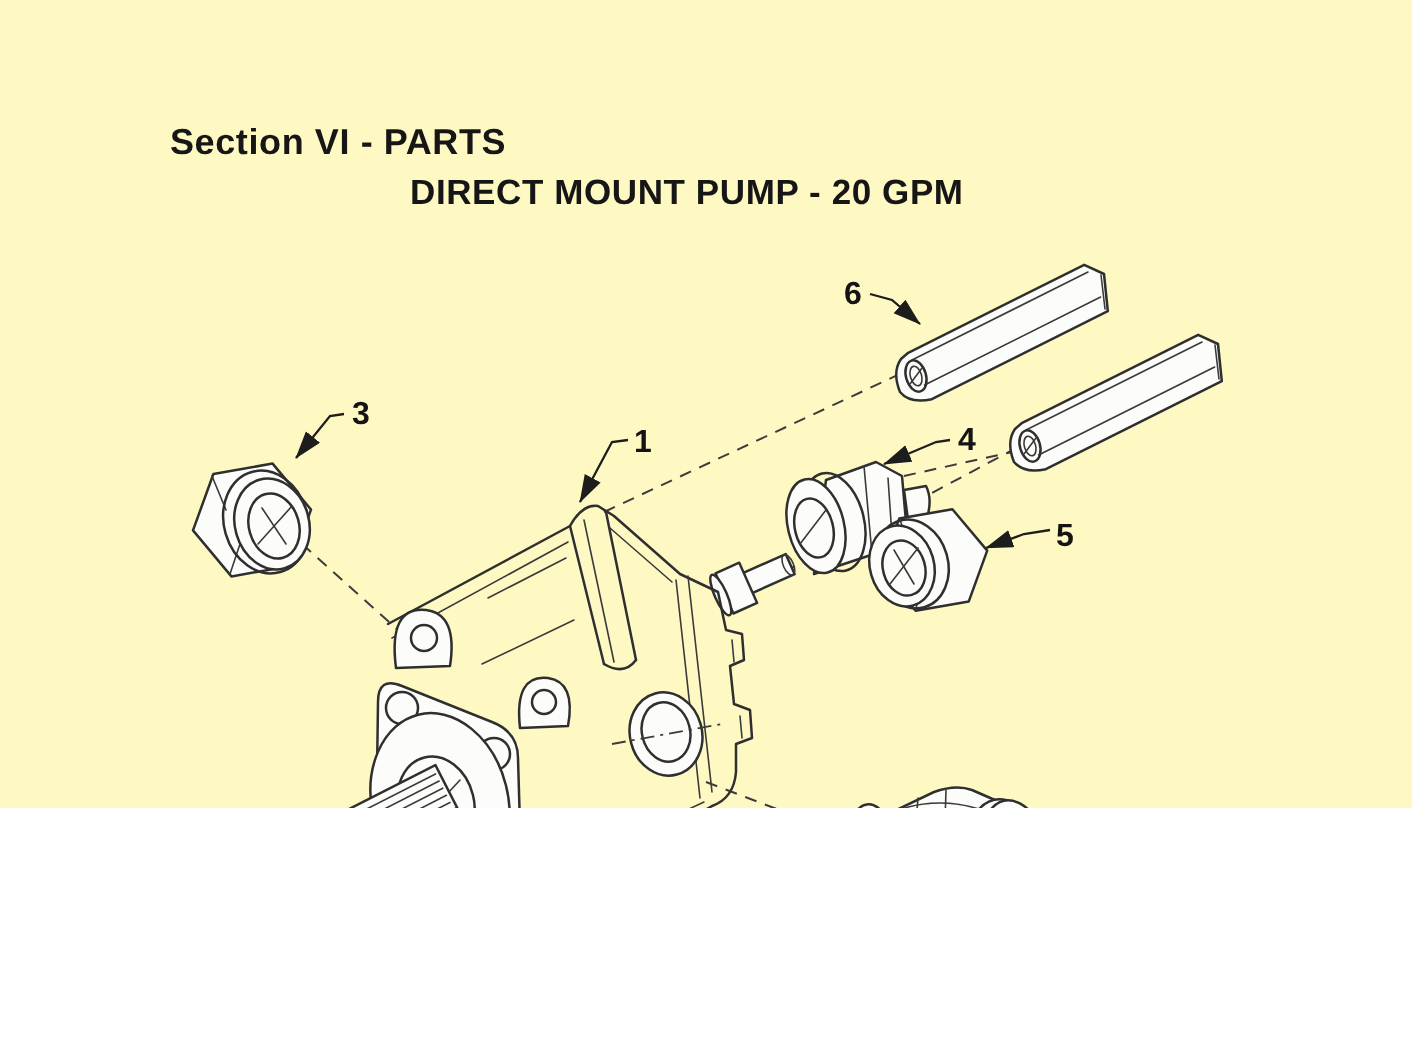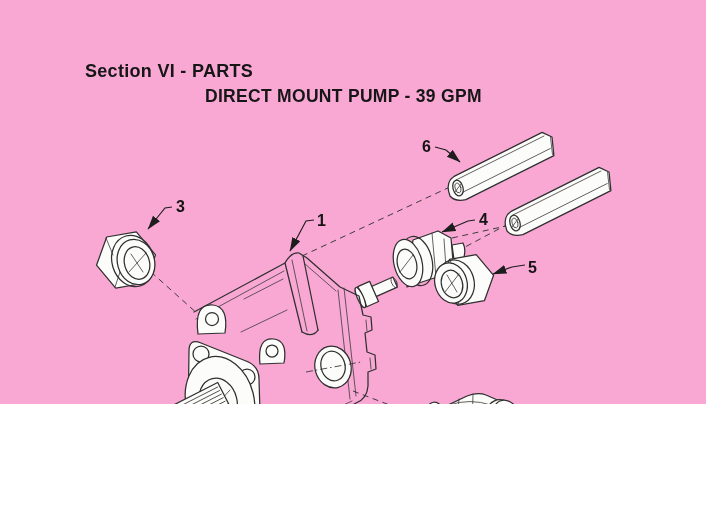--- a/index.html
+++ b/index.html
@@ -1,19 +1,19 @@
 <!DOCTYPE html>
 <html><head>
 <meta charset="utf-8">
 <style>
   html,body{margin:0;padding:0;}
   #page{
     position:relative;
     width:706px;height:404px;
-    background:#f9a8d4;
+    background:#fef9c3;
     overflow:hidden;
     font-family:"Liberation Sans", sans-serif;
   }
   .title{
     position:absolute;
     font-weight:700;
     color:#161616;
     letter-spacing:.3px;
     white-space:nowrap;
   }
@@ -27,21 +27,21 @@
   .dashdot{fill:none;stroke:#3c3c3c;stroke-width:.9;stroke-dasharray:7 3 1.5 3;}
   .lead{fill:none;stroke:#1d1d1d;stroke-width:1.15;}
   .callout{font:700 16px "Liberation Sans", sans-serif;fill:#141414;}
 </style>
 </head>
 <body>
 
 <div id="page">
 
   <div id="section-title" class="title">Section VI - PARTS</div>
-  <div id="diagram-title" class="title">DIRECT MOUNT PUMP - 39 GPM</div>
+  <div id="diagram-title" class="title">DIRECT MOUNT PUMP - 20 GPM</div>
 
   <svg width="706" height="531" viewBox="0 0 706 531">
     <defs>
       <marker id="arrow" markerUnits="userSpaceOnUse" markerWidth="15" markerHeight="10" refX="13.5" refY="4.5" orient="auto">
         <path d="M0,0 L14,4.5 L0,9 Z" fill="#1d1d1d"></path>
       </marker>
     </defs>
 
     <g>
       <path class="dash" d="M151,272 L209,324"></path>

